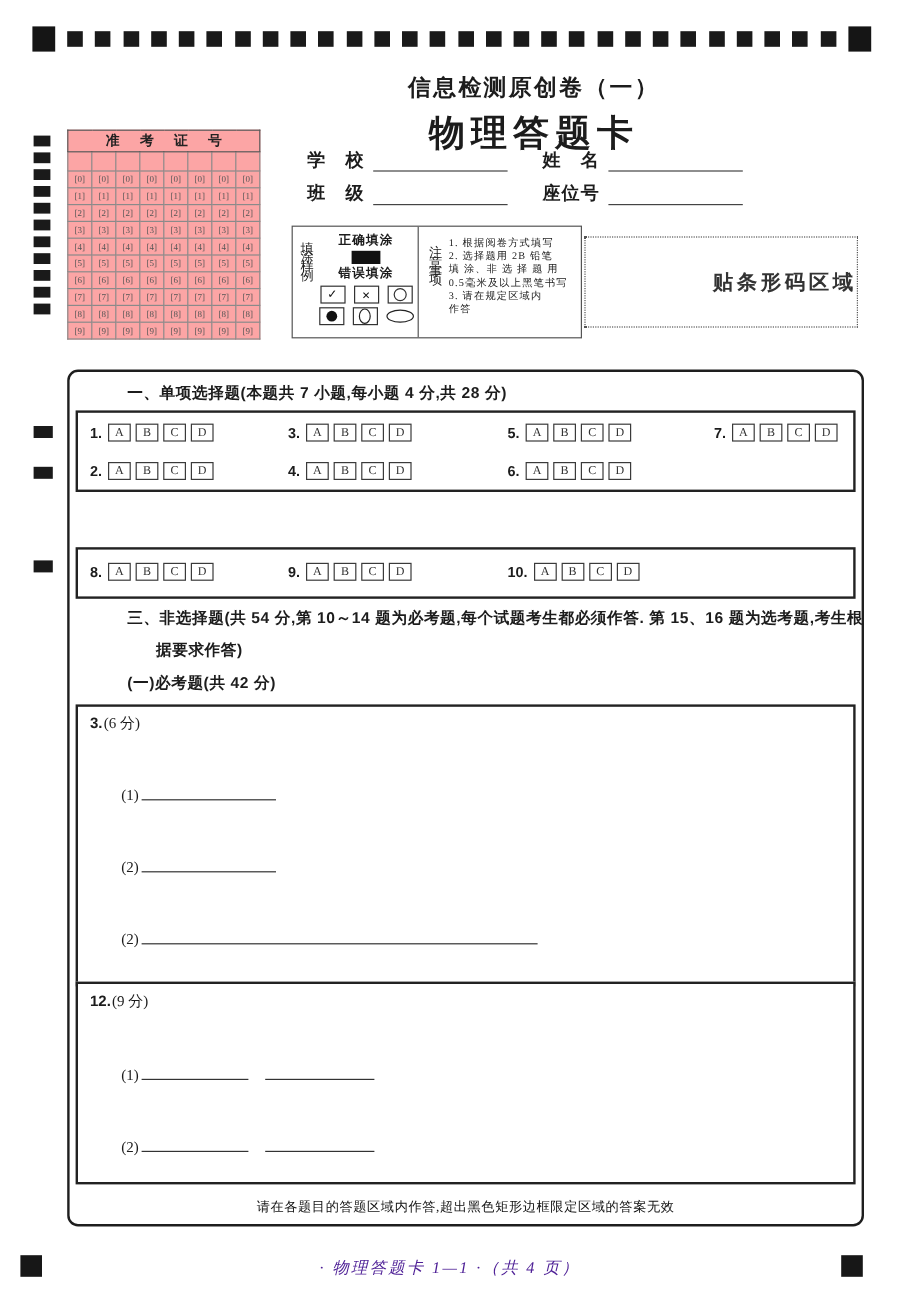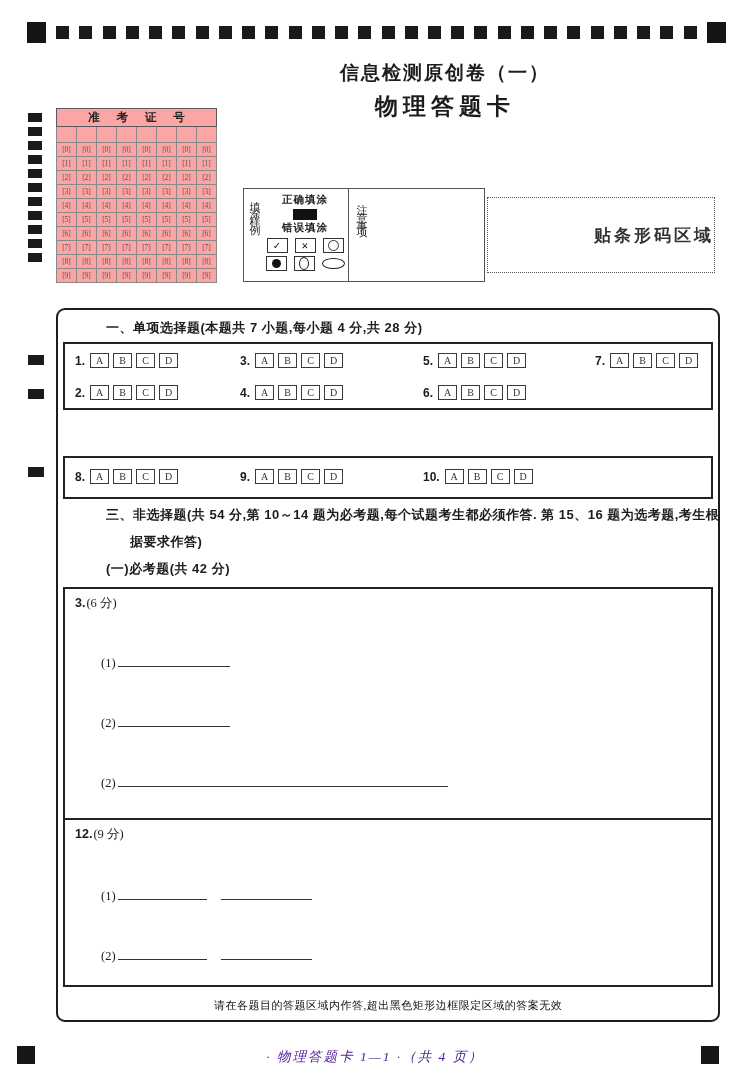--- a/index.html
+++ b/index.html
@@ -22,21 +22,21 @@
   
   .id-grid{position:absolute;left:56px;top:108px;border-collapse:collapse;background:#fca5a5;}
   .id-grid th{border:1px solid #5a5a5a;height:13px;font-size:11.5px;font-weight:600;
     letter-spacing:7px;padding:1px 0 1px 7px;text-align:center;color:#222;}
   .id-grid td{border:1px solid #8a8a8a;width:19px;height:13px;text-align:center;
     font-size:7.5px;color:#555;padding:0;}
   .id-grid tr.empty-row td{height:15px;}
   
   .head{position:absolute;left:230px;top:60px;width:430px;text-align:center;}
   .head .t1{font-size:19px;font-weight:bold;letter-spacing:2px;}
-  .head .t2{font-size:23px;font-weight:bold;letter-spacing:5px;margin-top:5px;}
+  .head .t2{font-size:30px;font-weight:bold;letter-spacing:5px;margin-top:5px;}
   
   .fields{position:absolute;left:256px;top:124px;width:440px;font-size:15px;}
   .frow{display:flex;margin-bottom:9px;}
   .field{display:flex;align-items:flex-end;width:196px;}
   .field.second{width:auto;}
   .flabel{font-weight:600;letter-spacing:1px;}
   .fline{display:inline-block;width:112px;border-bottom:1.5px solid #444;height:16px;margin-left:7px;}
   
   .fn-box{position:absolute;left:243px;top:188px;width:240px;height:92px;
     border:1px solid #555;display:flex;background:#fff;}
@@ -263,20 +263,40 @@
     <span class="gm"></span>
     <span class="gm"></span>
   </div>
 
 <div class="head">
   <div class="t1">信息检测原创卷（一）</div>
   <div class="t2">物理答题卡</div>
 </div>
 
 <div class="fields">
+  <div class="frow">
+    <span class="field">
+      <span class="flabel">学　校</span>
+      <span class="fline"></span>
+    </span>
+    <span class="field second">
+      <span class="flabel">姓　名</span>
+      <span class="fline"></span>
+    </span>
+  </div>
+  <div class="frow">
+    <span class="field">
+      <span class="flabel">班　级</span>
+      <span class="fline"></span>
+    </span>
+    <span class="field second">
+      <span class="flabel">座位号</span>
+      <span class="fline"></span>
+    </span>
+  </div>
 </div>
 
 <div class="fn-box">
   <div class="fill-side">
     <div class="v-label">填涂样例</div>
     <div class="fill-main">
       <div class="fill-cap">正确填涂</div>
       <div class="fill-rect"></div>
       <div class="fill-cap">错误填涂</div>
       <div class="symrow">
@@ -292,20 +312,28 @@
           </span>
         <span class="sym-box">
             <span class="sym-voval"></span>
           </span>
         <span class="sym-floval"></span>
       </div>
     </div>
   </div>
   <div class="notice-side">
     <div class="v-label">注意事项</div>
+    <div class="notice-lines">
+        <div>1. 根据阅卷方式填写</div>
+        <div>2. 选择题用 2B 铅笔</div>
+        <div>填 涂、非 选 择 题 用</div>
+        <div>0.5毫米及以上黑笔书写</div>
+        <div>3. 请在规定区域内</div>
+        <div>作答</div>
+      </div>
   </div>
 </div>
 
 <div class="barcode">
   <span>贴条形码区域</span>
 </div>
 
 <div class="qmark qmark1"></div>
 <div class="qmark qmark2"></div>
 <div class="qmark qmark3"></div>

